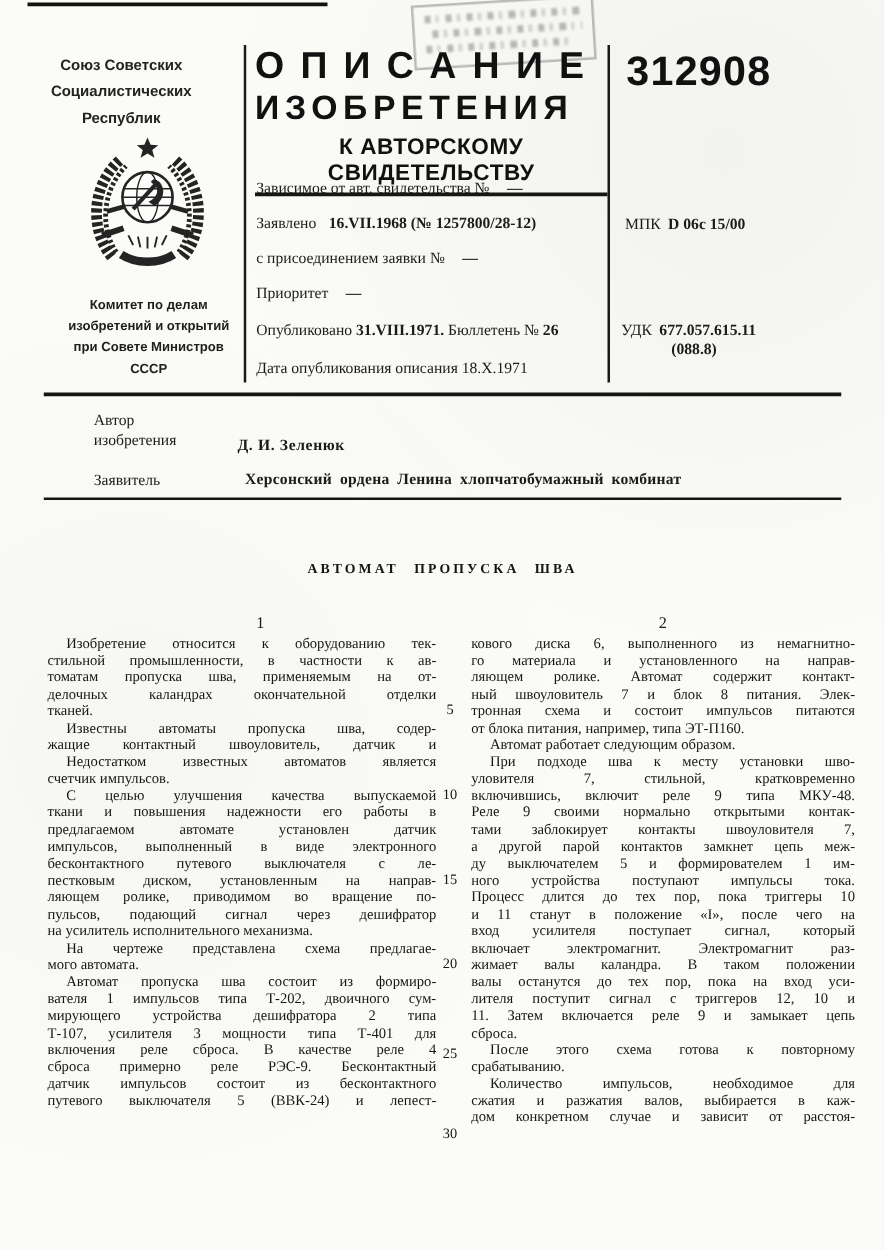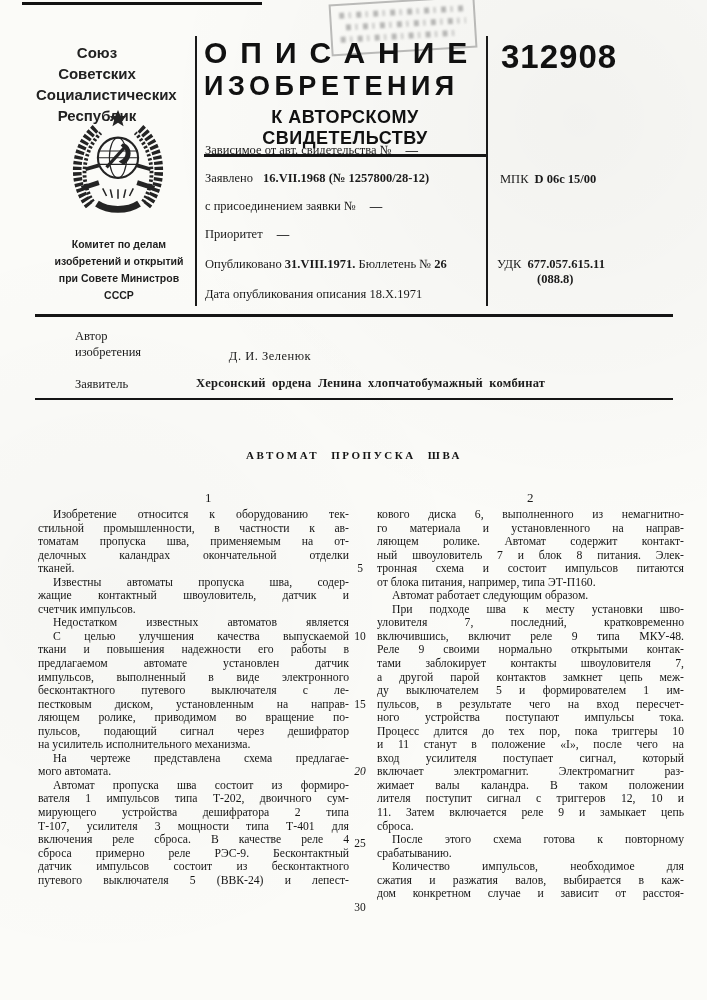--- a/index.html
+++ b/index.html
@@ -8,21 +8,21 @@
     background:#fbfbf8;
     background-image:radial-gradient(circle at 82% 12%, rgba(0,0,0,0.035), transparent 40%),
                      radial-gradient(circle at 15% 60%, rgba(0,0,0,0.02), transparent 45%);
     color:#1b1b1b;font-family:"Liberation Serif",serif;overflow:hidden;
   }
   .abs{position:absolute;}
   
   .scan-bar{left:22px;top:2px;width:240px;height:2.5px;background:#121212;}
   
   .org{left:36px;top:42px;width:122px;text-align:center;
-       font-family:"Liberation Sans",sans-serif;font-weight:bold;font-size:15px;line-height:21px;color:#222;}
+       font-family:"Liberation Sans",sans-serif;font-weight:bold;font-size:12px;line-height:21px;color:#222;}
   .committee{left:44px;top:236px;width:150px;text-align:center;
        font-family:"Liberation Sans",sans-serif;font-weight:bold;font-size:10.5px;line-height:17px;color:#1e1e1e;}
   .emblem{left:60px;top:108px;width:116px;height:110px;}
   
   .vline{width:1.6px;background:#1a1a1a;top:36px;height:270px;}
   .vl-left{left:195px;} .vl-right{left:486px;}
   
   .titleblock{left:204px;top:36px;width:282px;}
   .t1{font-family:"Liberation Sans",sans-serif;font-weight:bold;font-size:30px;letter-spacing:13px;line-height:34px;white-space:nowrap;color:#111;}
   .t2{font-family:"Liberation Sans",sans-serif;font-weight:bold;font-size:27px;letter-spacing:4.5px;line-height:32px;white-space:nowrap;color:#111;}
@@ -42,21 +42,21 @@
   .mpk{left:500px;top:172px;font-size:12.5px;white-space:nowrap;}
   .udk{left:497px;top:257px;font-size:12.5px;white-space:nowrap;}
   .udk2{left:537px;top:272px;font-size:12.5px;font-weight:bold;}
   .gap{display:inline-block;width:10px;}
   
   .hrule{left:35px;width:638px;background:#151515;}
   .r1{top:314px;height:3px;} .r2{top:398px;height:2.4px;}
   
   .plabel{left:75px;font-size:12.5px;line-height:16px;}
   .author-label{top:328px;}
-  .author-name{left:190px;top:349px;width:160px;text-align:center;font-weight:normal;font-size:12.5px;letter-spacing:0.5px;}
+  .author-name{left:190px;top:349px;width:160px;text-align:left;font-weight:bold;font-size:12.5px;letter-spacing:0.5px;}
   .applicant-label{top:376px;}
   .applicant-name{left:196px;top:376px;width:370px;font-weight:bold;font-size:12.5px;word-spacing:3px;letter-spacing:0.2px;}
   
   .art-title{left:35px;top:449px;width:638px;text-align:center;font-weight:bold;
              font-size:11px;letter-spacing:2.5px;word-spacing:7px;color:#151515;}
   .colnum{font-size:13px;}
   .cn1{left:205px;top:490px;} .cn2{left:527px;top:490px;}
   .col{top:508px;font-size:11.7px;line-height:13.55px;color:#161616;}
   .col-left{left:38px;width:311px;}
   .col-right{left:377px;width:307px;}
@@ -177,22 +177,22 @@
   <div class="abs colnum cn2">2</div>
 
   <div class="abs col col-left">
       <div class="ln ind">Изобретение относится к оборудованию тек-</div>
       <div class="ln">стильной промышленности, в частности к ав-</div>
       <div class="ln">томатам пропуска шва, применяемым на от-</div>
       <div class="ln">делочных каландрах окончательной отделки</div>
       <div class="ln end">тканей.</div>
       <div class="ln ind">Известны автоматы пропуска шва, содер-</div>
       <div class="ln">жащие контактный швоуловитель, датчик и</div>
+      <div class="ln ind">Недостатком известных автоматов является</div>
       <div class="ln end">счетчик импульсов.</div>
-      <div class="ln ind">Недостатком известных автоматов является</div>
       <div class="ln ind">С целью улучшения качества выпускаемой</div>
       <div class="ln">ткани и повышения надежности его работы в</div>
       <div class="ln">предлагаемом автомате установлен датчик</div>
       <div class="ln">импульсов, выполненный в виде электронного</div>
       <div class="ln">бесконтактного путевого выключателя с ле-</div>
       <div class="ln">пестковым диском, установленным на направ-</div>
       <div class="ln">ляющем ролике, приводимом во вращение по-</div>
       <div class="ln">пульсов, подающий сигнал через дешифратор</div>
       <div class="ln end">на усилитель исполнительного механизма.</div>
       <div class="ln ind">На чертеже представлена схема предлагае-</div>
@@ -208,44 +208,44 @@
     </div>
   <div class="abs col col-right">
       <div class="ln">кового диска 6, выполненного из немагнитно-</div>
       <div class="ln">го материала и установленного на направ-</div>
       <div class="ln">ляющем ролике. Автомат содержит контакт-</div>
       <div class="ln">ный швоуловитель 7 и блок 8 питания. Элек-</div>
       <div class="ln">тронная схема и состоит импульсов питаются</div>
       <div class="ln end">от блока питания, например, типа ЭТ-П160.</div>
       <div class="ln ind end">Автомат работает следующим образом.</div>
       <div class="ln ind">При подходе шва к месту установки шво-</div>
-      <div class="ln">уловителя 7, последний, кратковременно</div>
+      <div class="ln">уловителя 7, стильной, кратковременно</div>
       <div class="ln">включившись, включит реле 9 типа МКУ-48.</div>
       <div class="ln">Реле 9 своими нормально открытыми контак-</div>
       <div class="ln">тами заблокирует контакты швоуловителя 7,</div>
       <div class="ln">а другой парой контактов замкнет цепь меж-</div>
       <div class="ln">ду выключателем 5 и формирователем 1 им-</div>
-      <div class="ln">пульсов, в результате чего на вход пересчет-</div>
       <div class="ln">ного устройства поступают импульсы тока.</div>
       <div class="ln">Процесс длится до тех пор, пока триггеры 10</div>
       <div class="ln">и 11 станут в положение «I», после чего на</div>
       <div class="ln">вход усилителя поступает сигнал, который</div>
       <div class="ln">включает электромагнит. Электромагнит раз-</div>
       <div class="ln">жимает валы каландра. В таком положении</div>
+      <div class="ln">валы останутся до тех пор, пока на вход уси-</div>
       <div class="ln">лителя поступит сигнал с триггеров 12, 10 и</div>
       <div class="ln">11. Затем включается реле 9 и замыкает цепь</div>
       <div class="ln end">сброса.</div>
       <div class="ln ind">После этого схема готова к повторному</div>
       <div class="ln end">срабатыванию.</div>
       <div class="ln ind">Количество импульсов, необходимое для</div>
       <div class="ln">сжатия и разжатия валов, выбирается в каж-</div>
       <div class="ln">дом конкретном случае и зависит от расстоя-</div>
     </div>
   <div class="abs gutter" id="gutter">
       <div style="top: 54.2px;">5</div>
       <div style="top: 121.95px;">10</div>
       <div style="top: 189.7px;">15</div>
-      <div style="top: 257.45px; font-style: italic;">20</div>
+      <div style="top: 257.45px;">20</div>
       <div style="top: 329px;">25</div>
       <div style="top: 392.95px;">30</div>
     </div>
 
 </div>
 
 </body></html>

